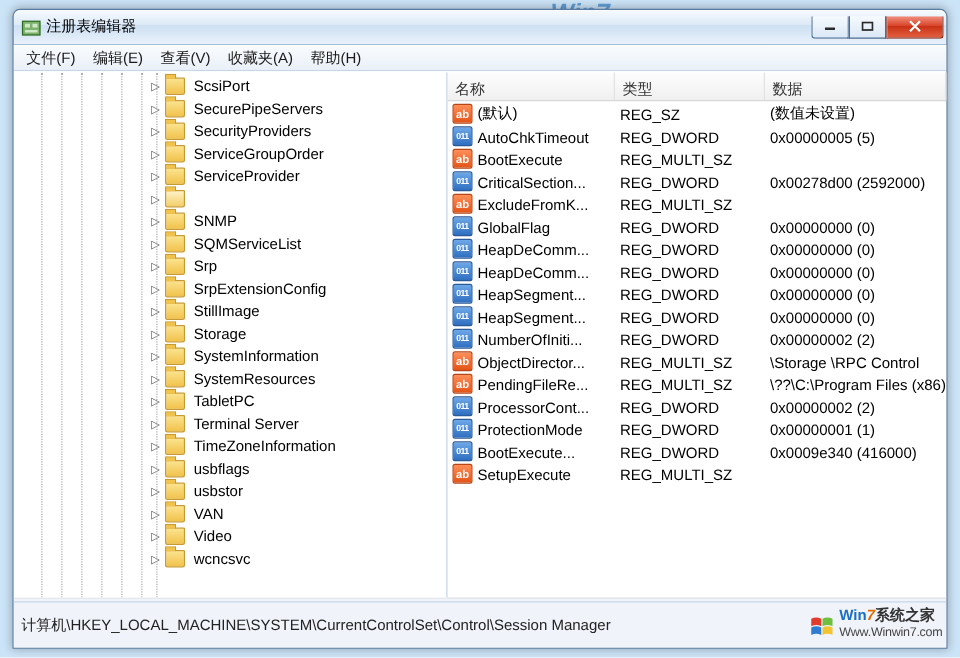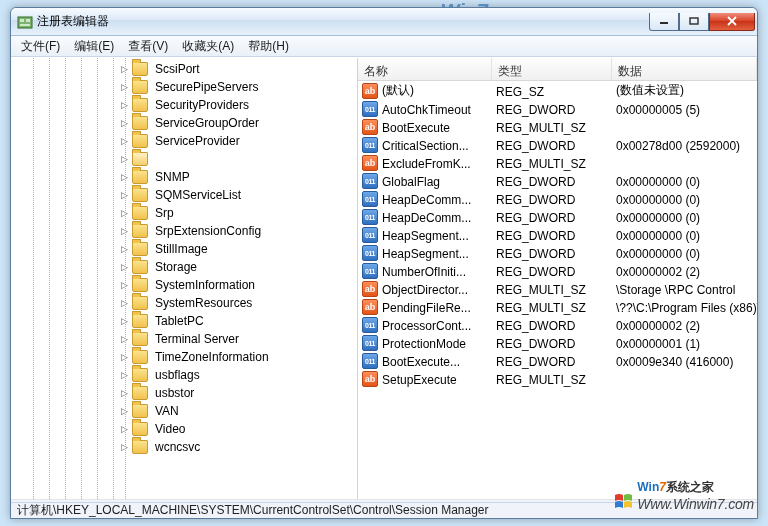--- a/index.html
+++ b/index.html
@@ -30,27 +30,27 @@
 .listheader { height: 23px; display: flex; background: linear-gradient(#fdfdfd,#f0f0f0); border-bottom: 1px solid #d8d8d8; }
 .listheader .col { border-right: 1px solid #e2e2e2; padding: 5px 6px; color: #333; }
 .listbody { flex: 1; overflow: hidden; }
 .listrow { display: flex; align-items: flex-end; height: 18px; padding-left: 4px; }
 .valicon { width: 16px; height: 16px; margin-right: 4px; display: inline-flex; align-items: center; justify-content: center; border-radius: 2px; font-size: 9px; font-weight: bold; color: #fff; }
 .valicon.str { background: linear-gradient(#ff8f5a,#e35417); border: 1px solid #b84515; }
 .valicon.bin { background: linear-gradient(#6ea8e8,#2f6fc0); border: 1px solid #2a5a99; }
 .listrow .c1 { width: 114px; overflow: hidden; text-overflow: ellipsis; white-space: nowrap; }
 .listrow .c2 { width: 120px; }
 .listrow .c3 { flex: 1; white-space: nowrap; overflow: hidden; }
-.statusbar { height: 16px; border-top: 1px solid #c7d6e7; background: #f0f4fa; display: flex; align-items: center; padding: 0 6px; color: #222; white-space: nowrap; overflow: hidden; }
+.statusbar { height: 37px; border-top: 1px solid #c7d6e7; background: #f0f4fa; display: flex; align-items: center; padding: 0 6px; color: #222; white-space: nowrap; overflow: hidden; }
 .hsplit { height: 3px; background: #f0f4fa; border-top: 1px solid #e4e4e4; }
 .watermark { position: absolute; right: 14px; bottom: 14px; display: flex; align-items: flex-end; gap: 2px; font-size: 11px; pointer-events: none; }
 .watermark .wm-logo { font-weight: bold; }
 .watermark .wm-logo .w7a { color: #1a6fc0; }
 .watermark .wm-logo .w7b { color: #e06b00; font-style: italic; }
-.watermark .wm-sub { font-size: 14px; color: #444; letter-spacing: -0.2px; font-style: italic; }
+.watermark .wm-sub { font-size: 10px; color: #444; letter-spacing: -0.2px; }
 .bg-watermark { position: absolute; top: 0; right: 280px; font-size: 20px; font-weight: bold; color: #1a6fc0; opacity: 0.6; pointer-events: none; font-style: italic; }
 </style>
 </head>
 <body>
 
 <div class="bg-watermark">Win7</div>
 
 <div class="window">
   <div class="titlebar">
     <svg class="appicon" viewBox="0 0 16 16">

